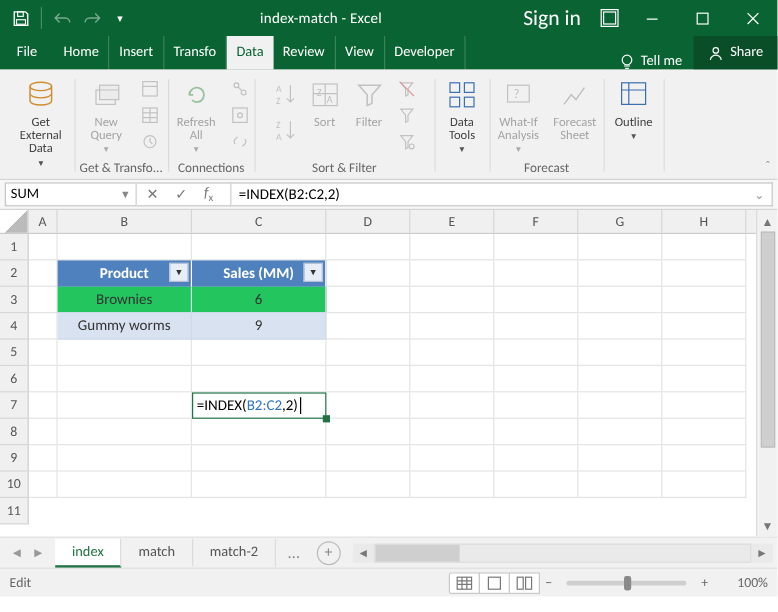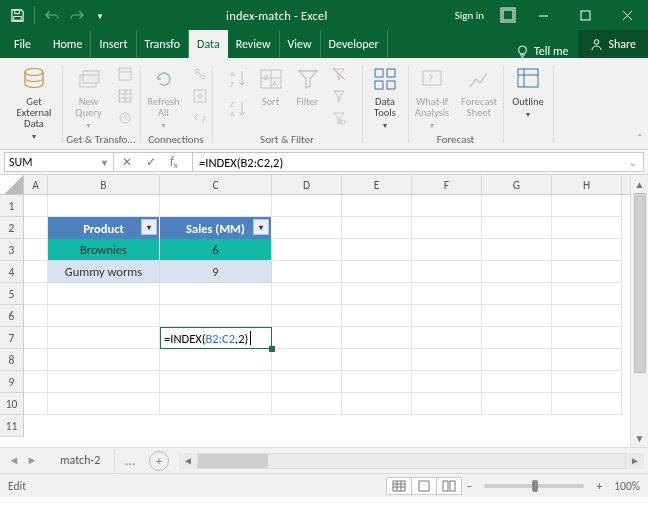--- a/index.html
+++ b/index.html
@@ -5,21 +5,21 @@
   * { box-sizing: border-box; margin: 0; padding: 0; }
   html, body { width: 648px; height: 510px; font-family: "Segoe UI", Calibri, Arial, sans-serif; font-size: 12px; overflow: hidden; background: #fff; }
   
   .titlebar { height: 30px; background: #0a6332; display: flex; align-items: center; color: #fff; }
   .qat { display: flex; align-items: center; gap: 6px; padding-left: 8px; }
   .qat .ic { width: 18px; height: 18px; display: flex; align-items: center; justify-content: center; color: #fff; font-size: 13px;}
   .qat .sep { width: 1px; height: 18px; background: rgba(255,255,255,0.25); margin: 0 2px; }
   .title-center { flex: 1; text-align: center; font-size: 12.5px; letter-spacing: .2px; }
   .winbtns { display: flex; }
   .winbtns .btn { width: 42px; height: 30px; display:flex;align-items:center;justify-content:center;color:#fff;font-size:13px;}
-  .signin { font-size: 11px; padding: 0 10px; }
+  .signin { font-size: 18px; padding: 0 10px; }
   .team-ic { width:28px;height:30px;display:flex;align-items:center;justify-content:center;font-size:14px;}
   
   .ribbon-tabs { height: 28px; background: #0a6332; display: flex; align-items: flex-end; color:#fff;}
   .ribbon-tabs .tab { padding: 6px 8px 6px 8px; font-size: 12px; border-right: 1px solid rgba(255,255,255,0.2); line-height: 16px;}
   .ribbon-tabs .tab.first { padding-left: 14px; padding-right: 14px; border-right: none;}
   .ribbon-tabs .tab.active { background:#f1f1f1; color:#0a6332; border-right: none; }
   .ribbon-tabs .spacer { flex:1; }
   .ribbon-tabs .tell { display:flex; align-items:center; gap:5px; padding:0 10px;}
   .ribbon-tabs .share { display:flex;align-items:center;gap:5px;padding:0 12px;background:#094e27;height:28px;}
   
@@ -57,21 +57,21 @@
   .colheads .ch { border-right:1px solid #d6d6d6; text-align:center; font-size:11.5px; color:#555; line-height:20px;}
   .rowheads { position:absolute; left:0; top:20px; width:24px; display:flex; flex-direction:column; background:#f0f0f0; border-right:1px solid #ccc;}
   .rowheads .rh { height:22px; border-bottom:1px solid #d6d6d6; text-align:center; font-size:11.5px; color:#555; line-height:22px;}
   .cells { position:absolute; left:24px; top:20px; }
   .cellrow { display:flex; height:22px;}
   .cell { border-right:1px solid #e4e4e4; border-bottom:1px solid #e4e4e4; font-size:12.5px; padding:0 4px; display:flex; align-items:center; justify-content:center; color:#333; position:relative; }
   
   .thead { background:#4e81bd; color:#fff; font-weight:600; justify-content:center; border-right:1px solid #fff; border-bottom:none;}
   .thead .filter-btn { position:absolute; right:2px; top:2px; width:16px; height:16px; background:#e8eef7; border:1px solid #b3c2d6; display:flex; align-items:center; justify-content:center; font-size:8px; color:#333;}
   .band1 { background:#d9e2f0;}
-  .band2 { background:#14b8a6;}
+  .band2 { background:#22c55e;}
   .tblcell { border-right:1px solid #cddaea; border-bottom:1px solid #cddaea;}
   
   .active-cell { position:absolute; border: 1.5px solid #217346; background:#fff; display:flex; align-items:center; padding:0 3px; font-size:12.5px;}
   .active-cell .caret { display:inline-block; width:1px; height:14px; background:#000; margin-left:2px;}
   .active-handle { position:absolute; width:6px;height:6px;background:#217346; }
   .cellref { color:#3074c2; }
   
   .vscroll { width:18px; background:#f1f1f1; border-left:1px solid #dcdcdc; display:flex; flex-direction:column; align-items:center;}
   .vscroll .sbtn { height:18px; width:100%; display:flex; align-items:center; justify-content:center; color:#777; font-size:10px;}
   .vscroll .thumb { width:12px; background:#cfcfcf; border:1px solid #bdbdbd; flex:0 0 auto; height: 180px; margin-top:0;}
@@ -568,20 +568,22 @@
     <div class="track"></div>
     <div class="sbtn">▼</div>
   </div>
 </div>
 
 <div class="sheettabs">
   <div class="stnav">
     <div class="b">◄</div>
     <div class="b">►</div>
   </div>
+  <div class="sheet">index</div>
+  <div class="sheet inactive">match</div>
   <div class="sheet inactive">match-2</div>
   <div class="sheet-dots">…</div>
   <div class="sheet-add">+</div>
   <div class="hscroll">
     <div class="sbtn">◄</div>
     <div class="track">
         <div class="thumb"></div>
       </div>
     <div class="sbtn">►</div>
   </div>
@@ -608,14 +610,14 @@
       <svg width="14" height="12">
         <rect x="1" y="1" width="5" height="10" fill="none" stroke="#777"></rect>
         <rect x="8" y="1" width="5" height="10" fill="none" stroke="#777"></rect>
       </svg>
     </div>
   <div class="zoom-btn">−</div>
   <div class="zoom-slider">
       <div class="knob"></div>
     </div>
   <div class="zoom-btn">+</div>
-  <span style="margin-left:8px">100%</span>
+  <span style="margin-left:20px">100%</span>
 </div>
 
 </body></html>

